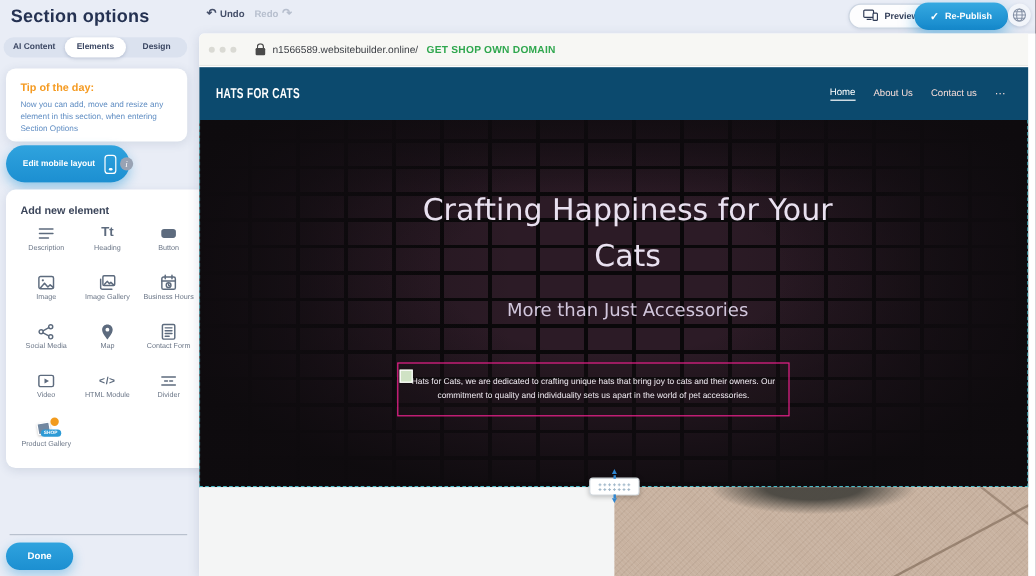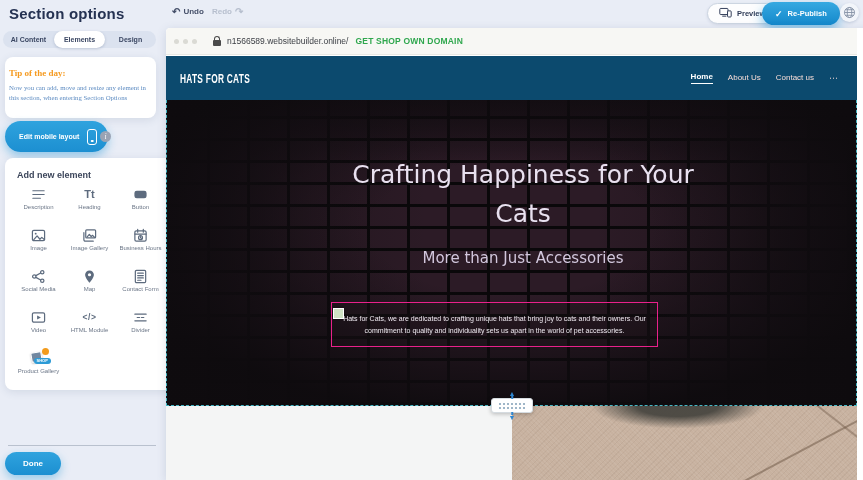--- a/index.html
+++ b/index.html
@@ -29,21 +29,21 @@
     background:#f2f5fa; box-shadow:0 1px 3px rgba(80,100,140,.25); display:flex; align-items:center; justify-content:center; cursor:pointer;}
 
   
   .tabsbar { position:absolute; left:3px; top:31px; width:153px; height:17px; background:#dbe2ef; border-radius:9px;
     display:flex; align-items:stretch; }
   .tab { flex:1; display:flex; align-items:center; justify-content:center; font-size:7px; font-weight:bold;
     color:#3b4763; border-radius:9px; cursor:pointer; }
   .tab.active { background:#fff; box-shadow:0 1px 3px rgba(60,80,120,.25); }
 
   .card { position:absolute; background:#fff; border-radius:8px; box-shadow:0 2px 8px rgba(70,90,130,.14); }
-  .tip-card { left:5px; top:57px; width:151px; height:61px; padding:11px 4px;font-family:Liberation Serif, serif; }
+  .tip-card { left:5px; top:57px; width:151px; height:61px; padding:11px 12px; }
   .tip-title { font-size:9px; font-weight:bold; color:#f59b22; }
   .tip-body { font-size:6.8px; color:#5e8cc2; line-height:1.5; margin-top:5px; }
 
   .edit-mobile-btn { position:absolute; left:5px; top:121px; height:31px; border-radius:17px; padding:0 11px 0 14px;
     background:linear-gradient(180deg,#2fa3de,#1c8fd1); display:flex; align-items:center; gap:8px;
     box-shadow:0 4px 10px rgba(33,150,214,.45); cursor:pointer; border:none; }
   .edit-mobile-label { font-size:7px; font-weight:bold; color:#fff; }
   .phone-icon { width:10px; height:16px; border:1.4px solid #fff; border-radius:3px; position:relative; }
   .phone-icon::after { content:''; position:absolute; bottom:1.5px; left:50%; transform:translateX(-50%);
     width:2.5px; height:2.5px; border-radius:50%; background:#fff; }
@@ -87,21 +87,21 @@
     border:1.3px solid #4a4a4a; border-bottom:none; border-radius:3px 3px 0 0; }
   .url-text { font-size:8.5px; color:#3d4046; }
   .domain-link { font-size:8.5px; font-weight:bold; color:#2fa74e; margin-left:7px; cursor:pointer; letter-spacing:.2px;}
 
   .site-header { position:absolute; left:0; top:28px; width:691px; height:44px; background:#0c4a6e;
     display:flex; align-items:center; }
   .site-logo { margin-left:14px; font-size:9.5px; font-weight:bold; color:#fff;
     transform:scaleY(1.25) scaleX(.88); transform-origin:left center; letter-spacing:.3px; cursor:pointer;}
   .site-nav { margin-left:auto; margin-right:18px; display:flex; align-items:center; gap:15px; }
   .nav-item { font-size:8px; color:#f7ddd8; cursor:pointer; padding-bottom:2px; }
-  .nav-item.active { color:#fff; font-weight:bold; border-bottom:1.3px solid #fff;margin-left:37px; }
+  .nav-item.active { color:#fff; font-weight:normal; border-bottom:1.3px solid #fff;margin-left:37px; }
   .nav-more { font-size:9px; color:#f7ddd8; cursor:pointer; letter-spacing:1px; }
 
   .hero { position:absolute; left:0; top:72px; width:691px; height:306px; background:#141015;
     border-left:1px dashed #45b9c6; border-right:1px dashed #45b9c6; border-bottom:1px dashed #45b9c6; overflow:hidden;}
   .hero-pattern { position:absolute; inset:0;
     background-color:#2c1b26;
     background-image:
       repeating-linear-gradient(90deg,#0a080a 0 3px,transparent 3px 40px),
       repeating-linear-gradient(0deg,#0a080a 0 3px,transparent 3px 22px); }
   .hero-vignette { position:absolute; inset:0;

